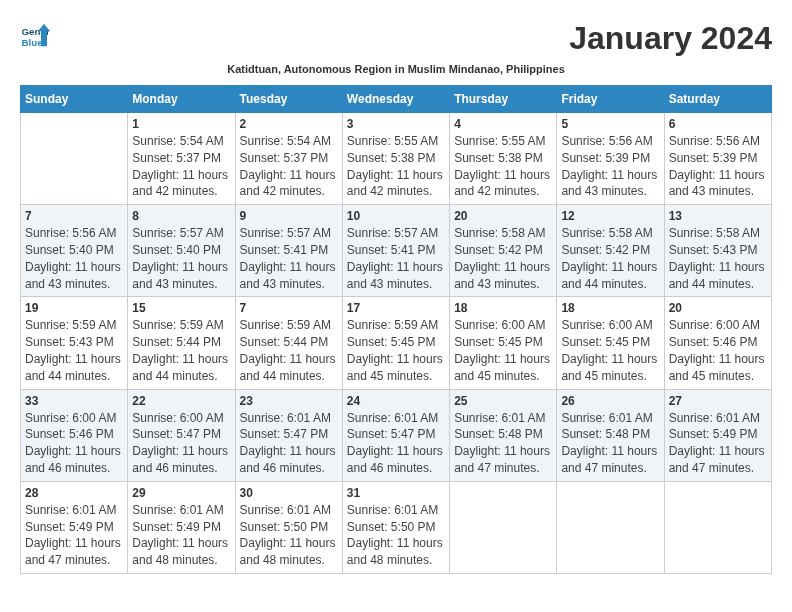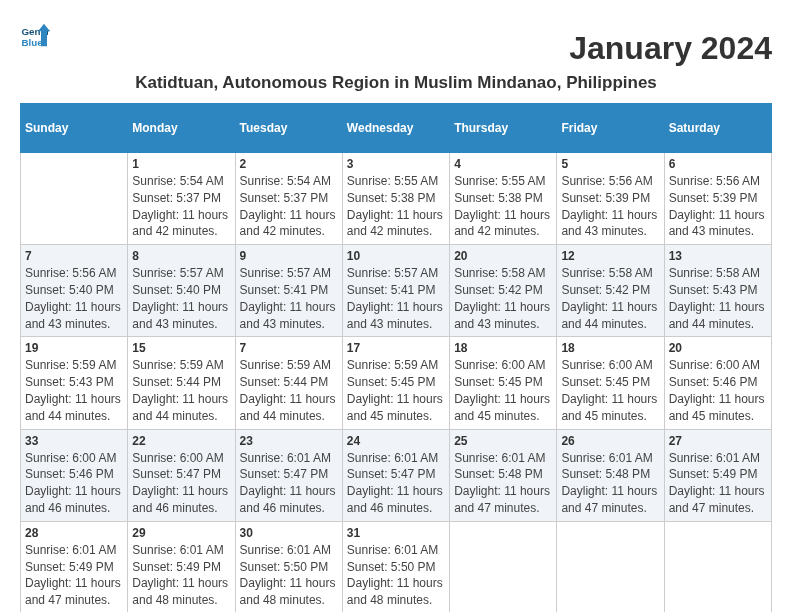--- a/index.html
+++ b/index.html
@@ -21,38 +21,37 @@
       margin-right: 5px;
     }
     .title-section {
       text-align: right;
       margin-bottom: 4px;
     }
     .month-title {
       font-size: 32px;
       font-weight: bold;
       color: #333;
-      margin-top: 10px;
     }
     .subtitle {
-      font-size: 17px;
+      font-size: 11px;
       color: #333;
       text-align: center;
       margin-bottom: 10px;
       font-weight: bold;
     }
     .calendar-table {
       width: 100%;
       border-collapse: collapse;
       font-size: 11px;
     }
     .calendar-table th {
       background-color: #2e86c1;
       color: #fff;
-      padding: 17px 4px;
+      padding: 6px 4px;
       text-align: left;
       font-size: 12px;
       border: 1px solid #2e86c1;
     }
     .calendar-table td {
       border: 1px solid #ccc;
       vertical-align: top;
       padding: 4px;
       width: calc(100% / 7);
       min-height: 80px;

